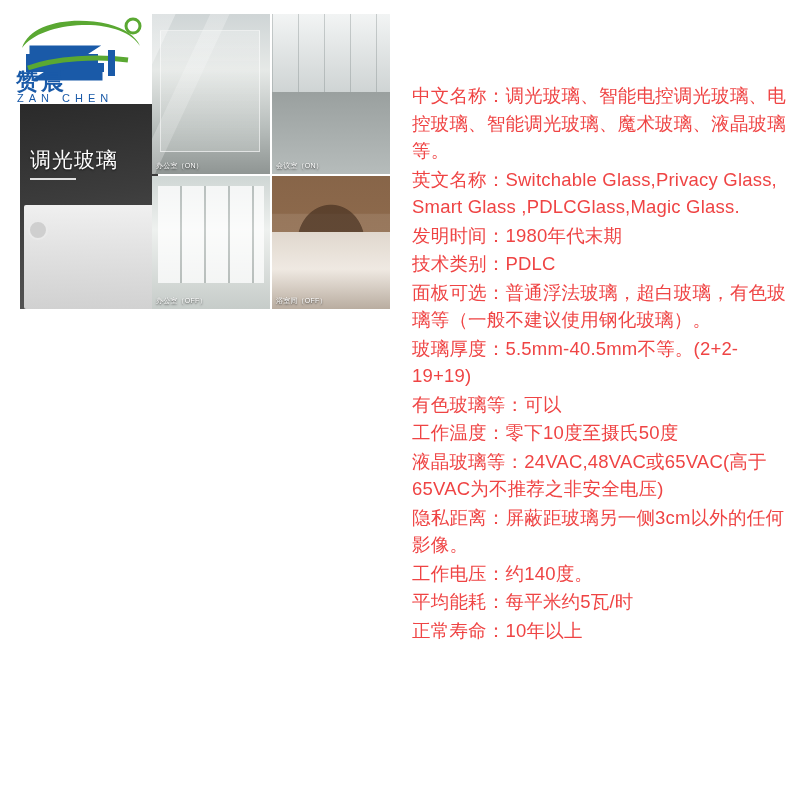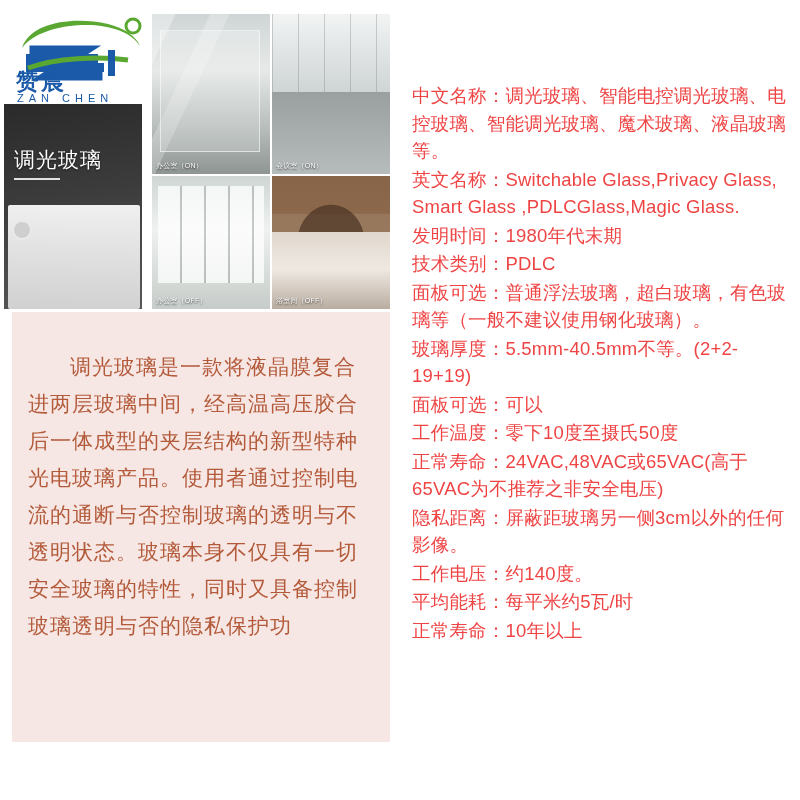--- a/index.html
+++ b/index.html
@@ -36,21 +36,21 @@
     left: 12px;
     top: 14px;
     width: 138px;
     height: 90px;
   }
   .logo-svg { display: block; }
 
   
   .title-panel {
     position: absolute;
-    left: 4px;
+    left: 20px;
     top: 104px;
     width: 138px;
     height: 205px;
     background: linear-gradient(170deg,#2a2a2a 0%, #3c3c3c 45%, #585858 100%);
     overflow: hidden;
   }
   .title-panel .tp-text {
     position: absolute;
     left: 10px;
     top: 42px;
@@ -228,34 +228,31 @@
         <span class="cap">会议室（ON）</span>
       </div>
       <div class="photo p3">
         <span class="cap">办公室（OFF）</span>
       </div>
       <div class="photo p4">
         <span class="cap">浴室间（OFF）</span>
       </div>
     </div>
 
-    <div class="desc-block">
-      <div class="desc-text">调光玻璃是一款将液晶膜复合进两层玻璃中间，经高温高压胶合后一体成型的夹层结构的新型特种光电玻璃产品。使用者通过控制电流的通断与否控制玻璃的透明与不透明状态。玻璃本身不仅具有一切安全玻璃的特性，同时又具备控制玻璃透明与否的隐私保护功</div>
-    </div>
   </div>
 
   <div class="spec-col">
     <p class="spec-row">中文名称：调光玻璃、智能电控调光玻璃、电控玻璃、智能调光玻璃、魔术玻璃、液晶玻璃等。</p>
     <p class="spec-row latin">英文名称：Switchable Glass,Privacy Glass, Smart Glass ,PDLCGlass,Magic Glass.</p>
     <p class="spec-row">发明时间：1980年代末期</p>
     <p class="spec-row">技术类别：PDLC</p>
     <p class="spec-row">面板可选：普通浮法玻璃，超白玻璃，有色玻璃等（一般不建议使用钢化玻璃）。</p>
     <p class="spec-row">玻璃厚度：5.5mm-40.5mm不等。(2+2-19+19)</p>
-    <p class="spec-row">面板可选：可以</p>
+    <p class="spec-row">有色玻璃等：可以</p>
     <p class="spec-row">工作温度：零下10度至摄氏50度</p>
-    <p class="spec-row">正常寿命：24VAC,48VAC或65VAC(高于65VAC为不推荐之非安全电压)</p>
+    <p class="spec-row">液晶玻璃等：24VAC,48VAC或65VAC(高于65VAC为不推荐之非安全电压)</p>
     <p class="spec-row">隐私距离：屏蔽距玻璃另一侧3cm以外的任何影像。</p>
     <p class="spec-row">工作电压：约140度。</p>
     <p class="spec-row">平均能耗：每平米约5瓦/时</p>
     <p class="spec-row">正常寿命：10年以上</p>
   </div>
 
 </div>
 
 </body></html>

